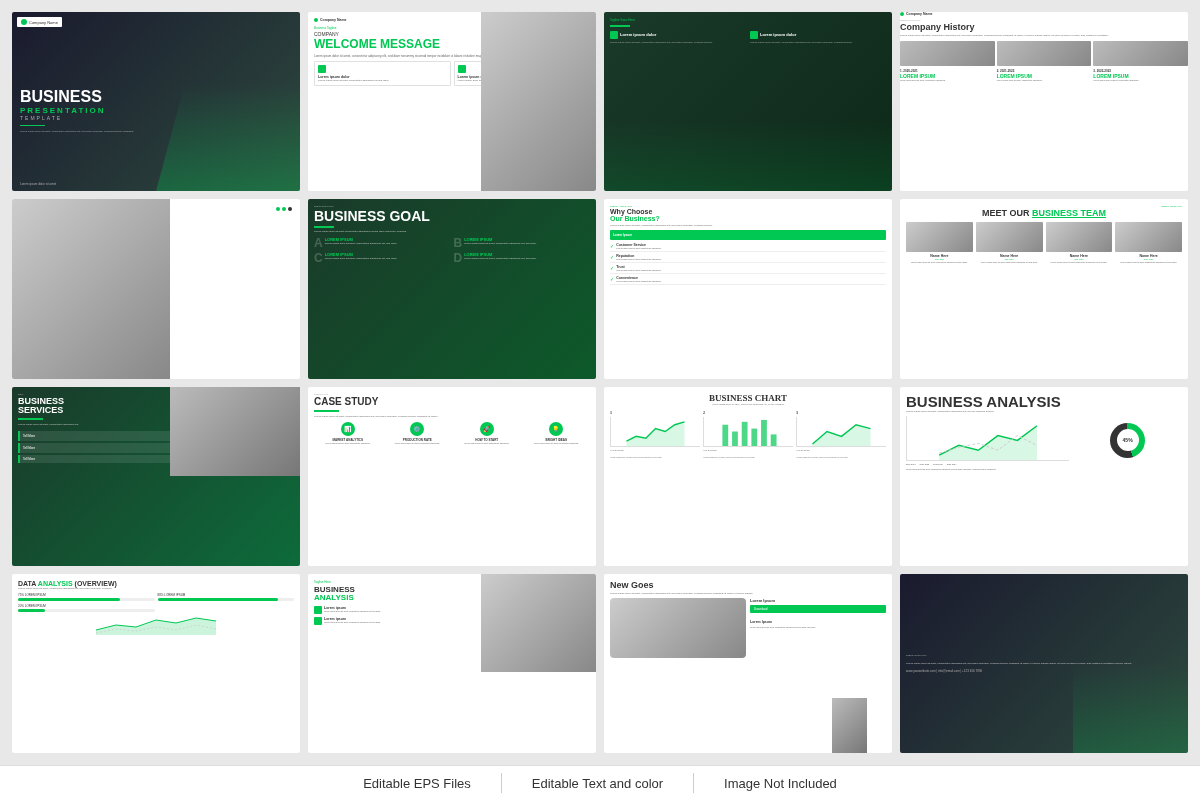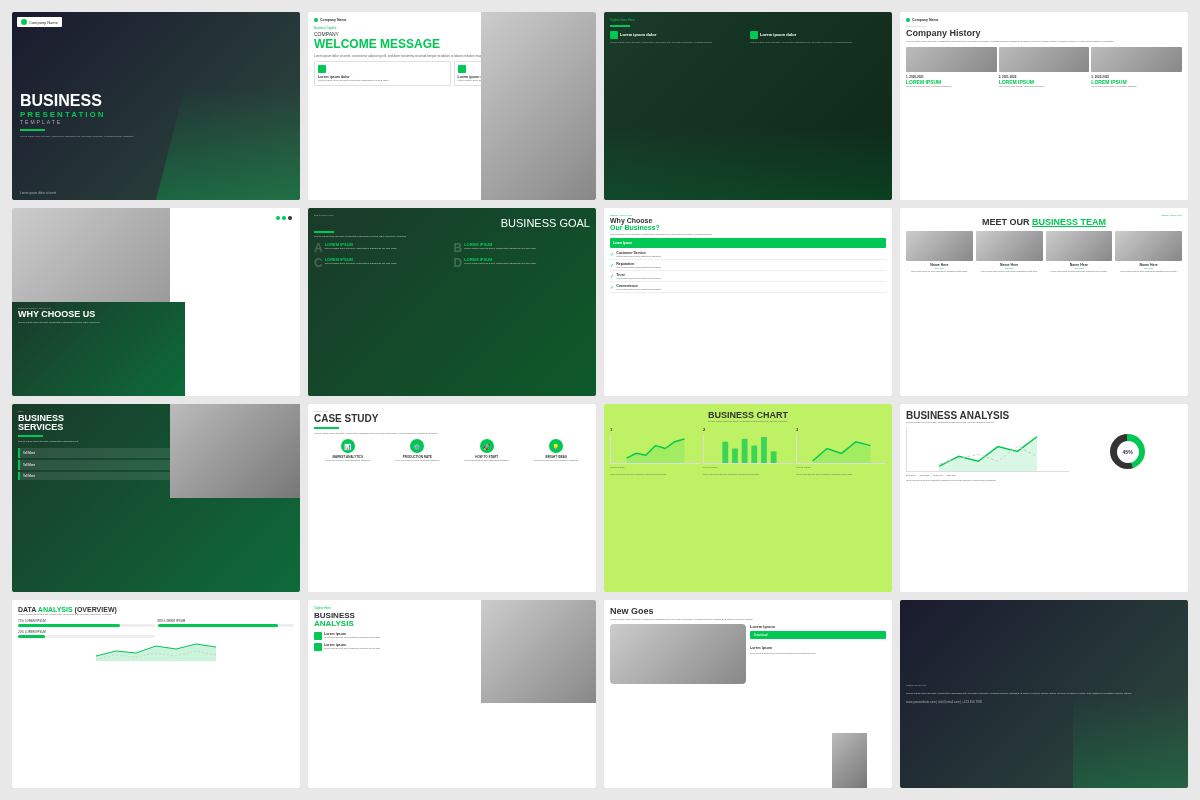--- a/index.html
+++ b/index.html
@@ -153,21 +153,20 @@
       bottom: 0;
       left: 0;
       right: 0;
       height: 40%;
       background: linear-gradient(to top, rgba(0,200,83,0.15), transparent);
     }
 
     
     .slide-4 {
       background: #fff;
-      padding: 6px;
     }
     .slide-4 .top-logo {
       display: flex;
       align-items: center;
       gap: 2px;
       margin-bottom: 3px;
     }
     .slide-4 .top-logo .dot { width: 4px; height: 4px; background: #00c853; border-radius: 50%; }
     .slide-4 .top-logo .name { font-size: 3.5px; color: #333; font-weight: bold; }
     .slide-4 h2 { font-size: 9px; color: #333; font-weight: 900; }
@@ -227,21 +226,21 @@
       gap: 2px;
     }
     .slide-5 .dot-circle { width: 4px; height: 4px; border-radius: 50%; }
 
     
     .slide-6 {
       background: linear-gradient(135deg, #1a3a2a 0%, #0d5a2a 100%);
       padding: 6px;
     }
     .slide-6 .tag { font-size: 2.5px; color: #aaa; }
-    .slide-6 h2 { font-size: 11px; color: #fff; font-weight: 400; text-transform: uppercase; text-align: right; }
+    .slide-6 h2 { font-size: 14px; color: #fff; font-weight: 700; text-transform: uppercase; }
     .slide-6 .underline { width: 20px; height: 1.5px; background: #00c853; margin: 2px 0; }
     .slide-6 .text { font-size: 2.5px; color: #ccc; margin-bottom: 4px; }
     .slide-6 .grid {
       display: grid;
       grid-template-columns: 1fr 1fr;
       gap: 3px;
     }
     .slide-6 .item {
       display: flex;
       gap: 2px;
@@ -378,22 +377,23 @@
       display: flex;
       align-items: center;
       justify-content: center;
     }
     .slide-10 .icon-symbol { font-size: 6px; color: #fff; }
     .slide-10 .icon-title { font-size: 3px; font-weight: bold; color: #333; }
     .slide-10 .icon-text { font-size: 2px; color: #666; line-height: 1.3; }
 
     
     .slide-11 {
-      background: #bef264;
-      padding: 6px;
+      background: #ffffff;
+      padding: 6px;
+      font-family: Liberation Serif, serif;
     }
     .slide-11 h2 { font-size: 9px; color: #333; font-weight: 900; text-transform: uppercase; text-align: center; }
     .slide-11 .sub { font-size: 2.5px; color: #666; text-align: center; margin-bottom: 4px; }
     .slide-11 .charts-row {
       display: grid;
       grid-template-columns: 1fr 1fr 1fr;
       gap: 3px;
     }
     .slide-11 .chart-item { }
     .slide-11 .chart-num { font-size: 4px; color: #333; font-weight: bold; margin-bottom: 2px; }
@@ -403,21 +403,21 @@
       border-bottom: 0.5px solid #ddd;
       border-left: 0.5px solid #ddd;
     }
     .slide-11 .chart-caption { font-size: 2.5px; color: #666; margin-top: 2px; }
 
     
     .slide-12 {
       background: #fff;
       padding: 6px;
     }
-    .slide-12 h2 { font-size: 10px; color: #333; font-weight: 900; text-transform: uppercase; }
+    .slide-12 h2 { font-size: 15px; color: #333; font-weight: 900; text-transform: uppercase; }
     .slide-12 .sub { font-size: 2.5px; color: #666; margin-bottom: 3px; }
     .slide-12 .analysis-area {
       display: grid;
       grid-template-columns: 3fr 2fr;
       gap: 4px;
     }
     .slide-12 .line-chart-area {
       height: 45px;
       position: relative;
       border-bottom: 0.5px solid #ddd;
@@ -721,25 +721,20 @@
         <div class="tl-item">
           <div class="tl-year">3. 2022-2023</div>
           <div class="tl-label">LOREM IPSUM</div>
           <div class="tl-text">Lorem ipsum dolor sit amet, consectetur adipiscing.</div>
         </div>
       </div>
     </div>
 
     <div class="slide slide-5">
       <div class="photo-bg"></div>
-      <div class="overlay">
-        <div class="tag">Business Tagline / Goes Here</div>
-        <h2>WHY CHOOSE US</h2>
-        <div class="text">Lorem ipsum dolor sit amet consectetur adipiscing elit sed diam nonummy.</div>
-      </div>
       <div class="dots">
         <div class="dot-circle" style="background:#00c853;"></div>
         <div class="dot-circle" style="background:#00c853;"></div>
         <div class="dot-circle" style="background:#333;"></div>
       </div>
     </div>
 
     <div class="slide slide-6">
       <div class="tag">Tag to Goes Here</div>
       <h2>BUSINESS GOAL</h2>
@@ -1073,13 +1068,26 @@
 
     <div class="slide slide-16">
       <div class="tag">Tagline Goes Here</div>
       <div class="body-text">Lorem ipsum dolor sit amet, consectetur adipiscing elit, sed diam nonummy eiusmod tempor incididunt ut labore et dolore magna aliqua. Ut enim ad minim veniam, quis nostrud exercitation ullamco laboris.</div>
       <div class="contact">www.yourwebsite.com | info@email.com | +123 456 7890</div>
       <div class="city-overlay"></div>
     </div>
 
   </div>
 
+  <div class="bottom-bar">
+    <div class="bottom-item">
+      <span>Editable EPS Files</span>
+    </div>
+    <div class="bottom-divider"></div>
+    <div class="bottom-item">
+      <span>Editable Text and color</span>
+    </div>
+    <div class="bottom-divider"></div>
+    <div class="bottom-item">
+      <span>Image Not Included</span>
+    </div>
+  </div>
 </div>
 
 </body></html>

